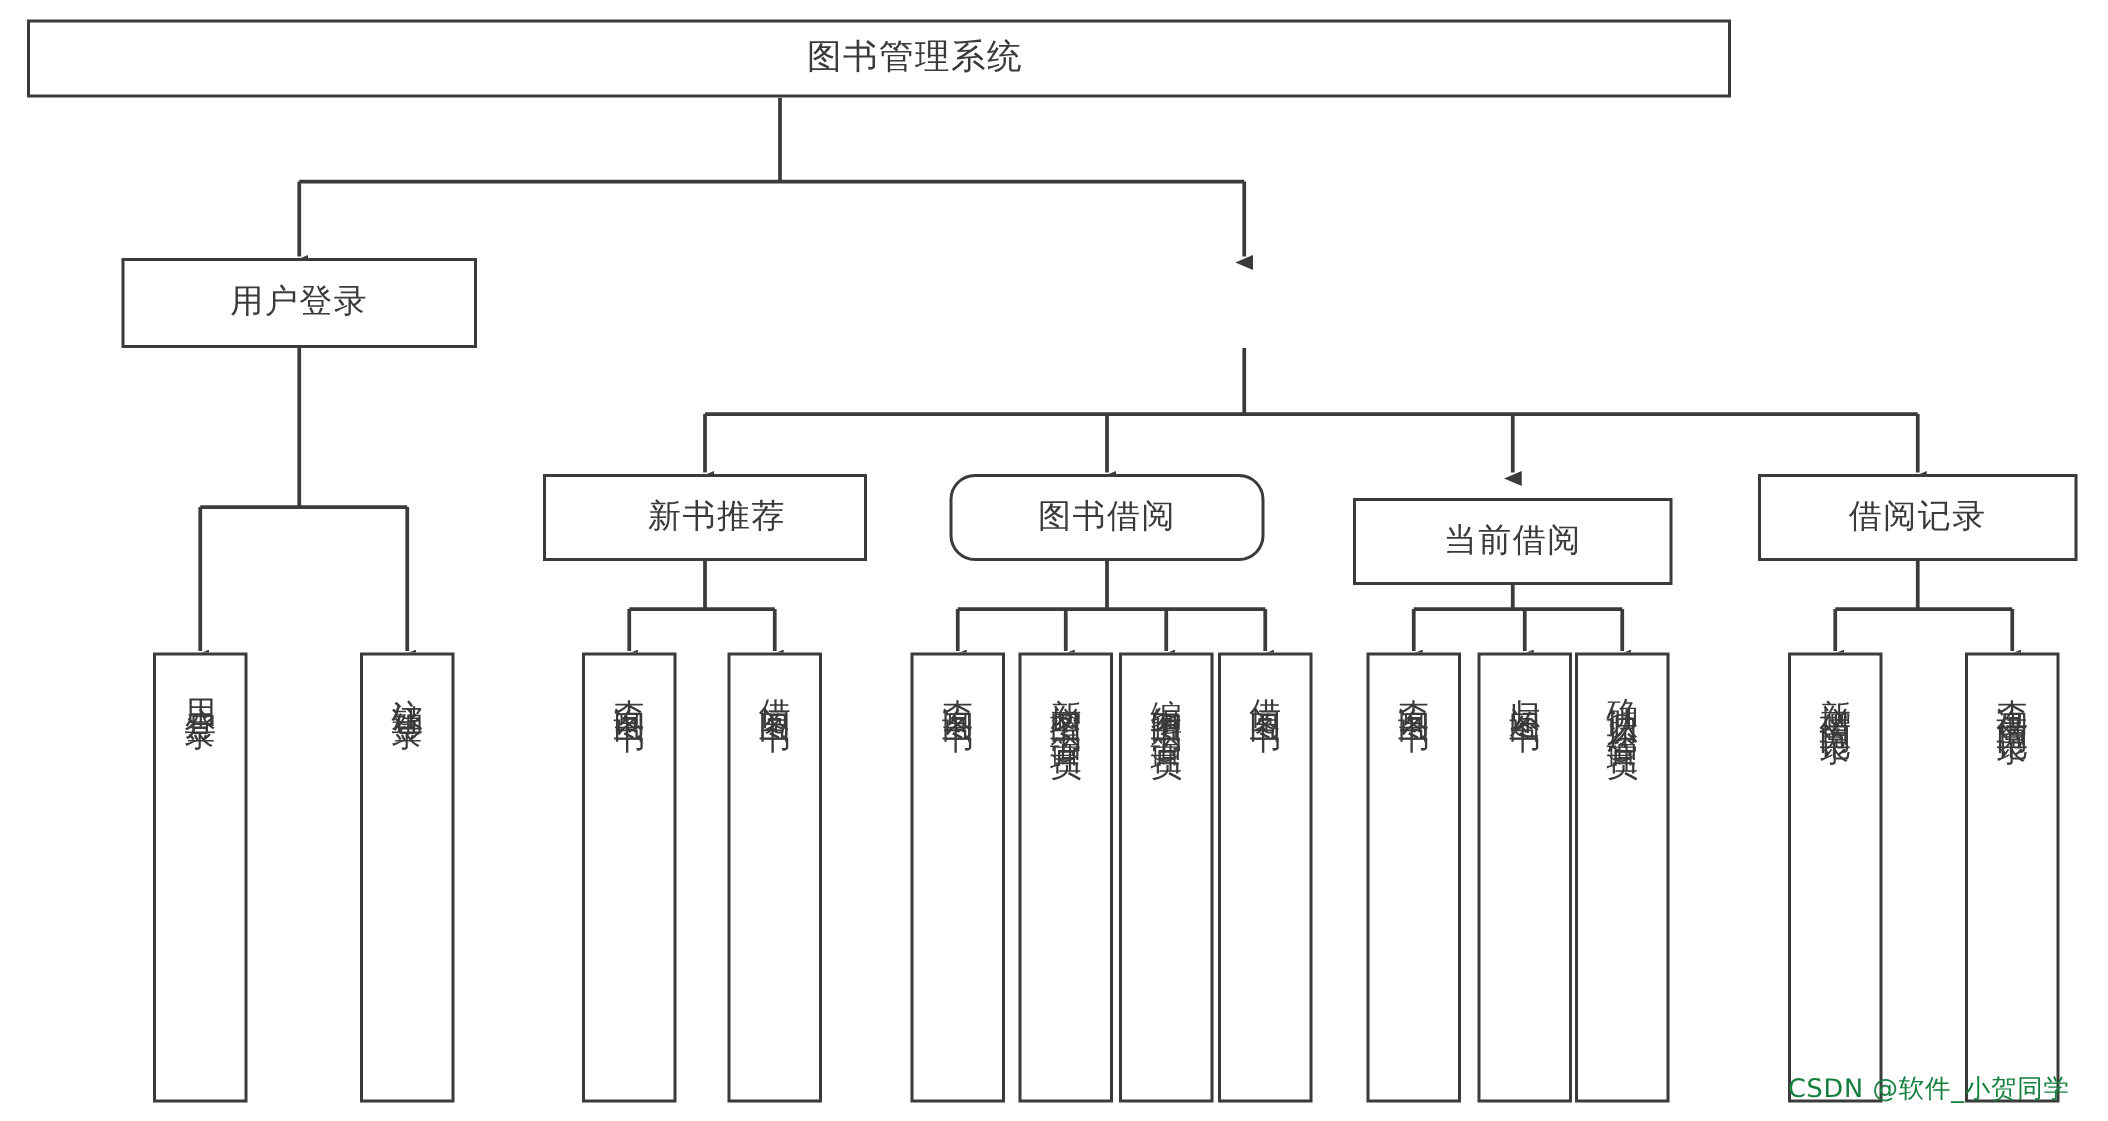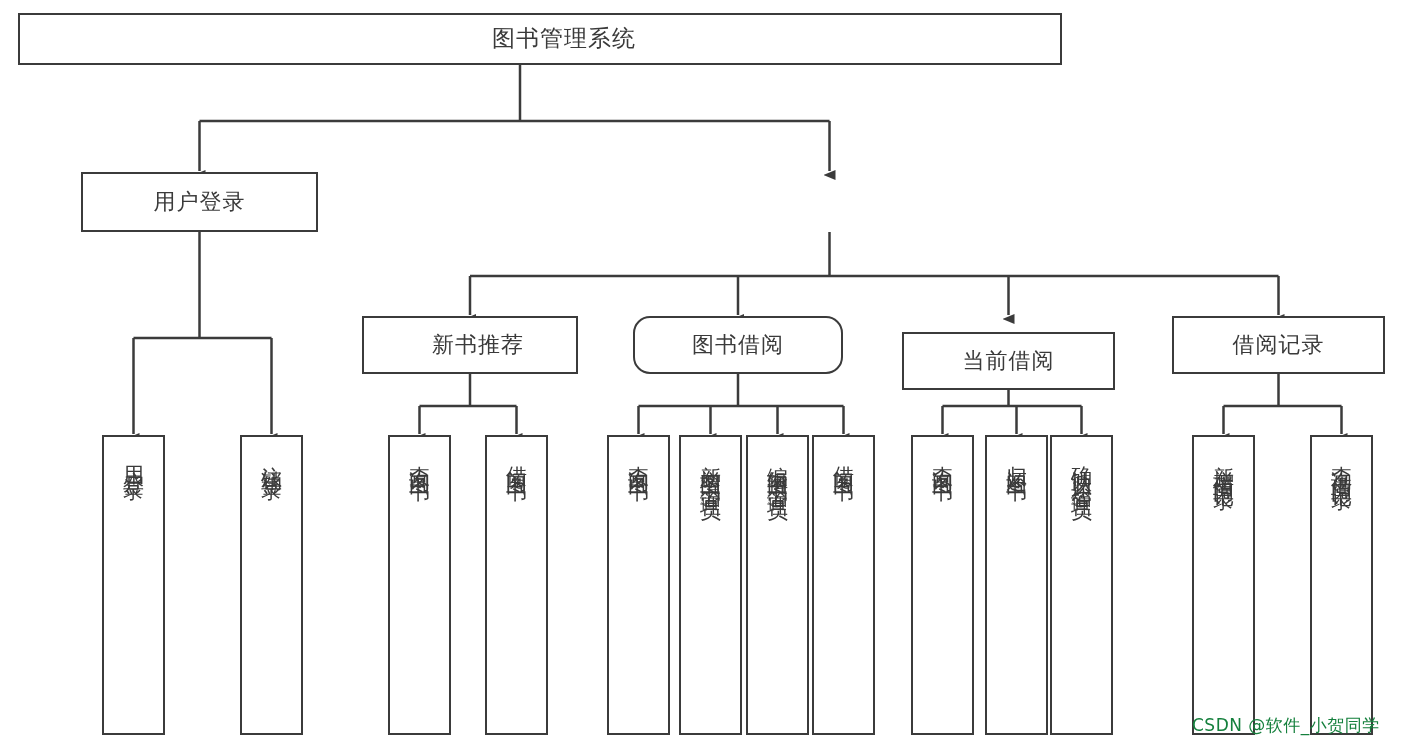--- a/index.html
+++ b/index.html
@@ -105,21 +105,21 @@
         <path d="M942.5,406 L942.5,434" marker-end="url(#arrow)"></path>
         <path d="M1016.5,406 L1016.5,434" marker-end="url(#arrow)"></path>
         <path d="M1081.5,406 L1081.5,434" marker-end="url(#arrow)"></path>
         <path d="M1278.5,374 L1278.5,406"></path>
         <path d="M1223.5,406 L1341.5,406"></path>
         <path d="M1223.5,406 L1223.5,434" marker-end="url(#arrow)"></path>
         <path d="M1341.5,406 L1341.5,434" marker-end="url(#arrow)"></path>
       </g>
   </svg>
 
-  <div class="node root h-node" style="left:18px; top:13px; width:1044px; height:52px;padding-left:48px;">图书管理系统</div>
+  <div class="node root h-node" style="left:18px; top:13px; width:1136px; height:52px;padding-left:48px;">图书管理系统</div>
 
   <div class="node h-node" style="left:81px; top:172px; width:237px; height:60px;">用户登录</div>
 
 
   <div class="node h-node" style="left:362px; top:316px; width:216px; height:58px;padding-left:16px;">新书推荐</div>
 
   <div class="node h-node" style="left:633px; top:316px; width:210px; height:58px;border-radius:17px;">图书借阅</div>
 
   <div class="node h-node" style="left:902px; top:332px; width:213px; height:58px;">当前借阅</div>
 

